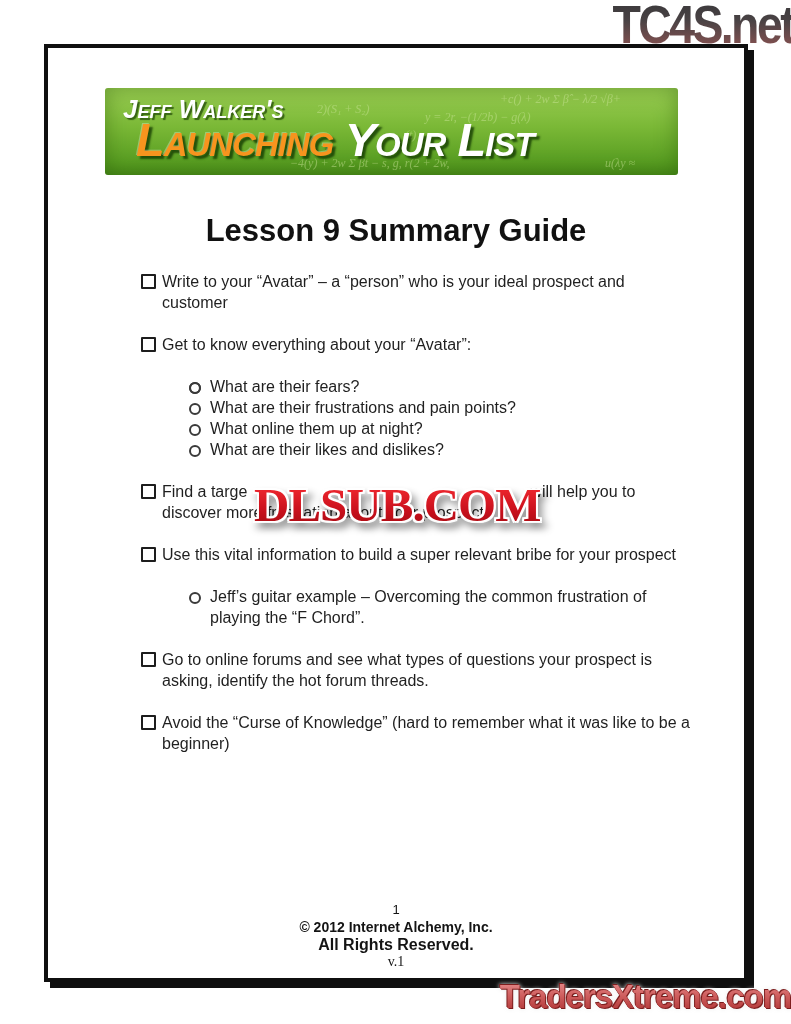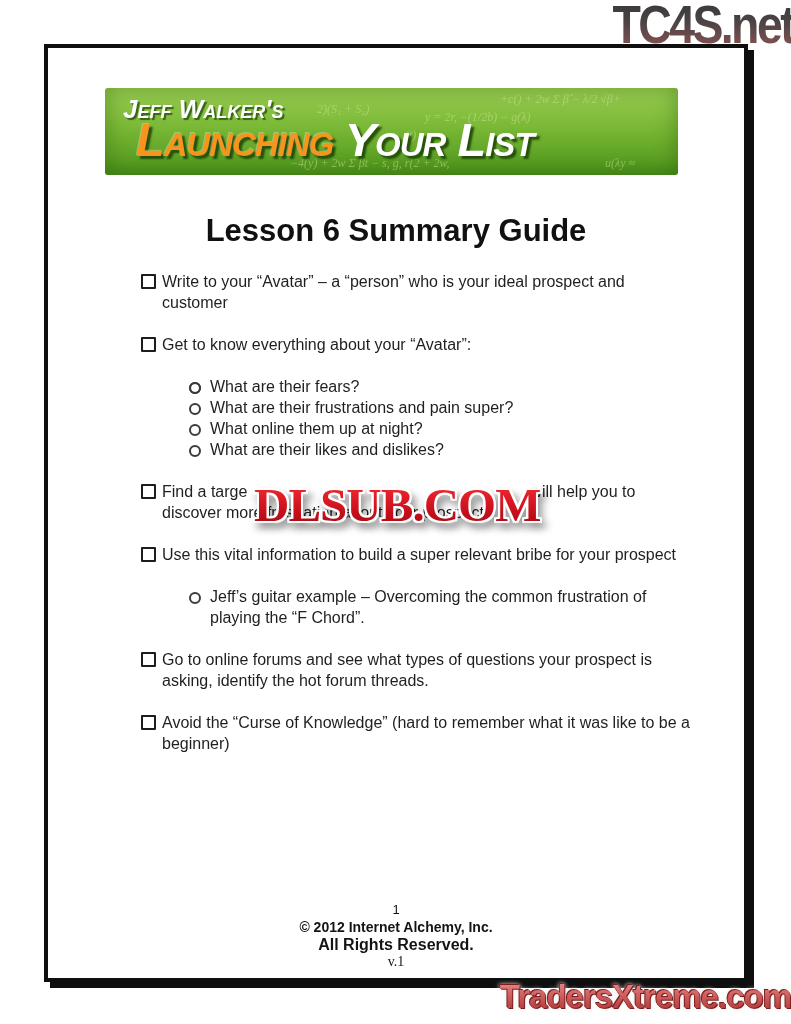--- a/index.html
+++ b/index.html
@@ -134,21 +134,21 @@
     <span class="eq" style="left:212px;top:14px;">2)(S₁ + S₂)</span>
     <span class="eq" style="left:395px;top:4px;">+c() + 2w Σ β̂ − λ/2 √β+</span>
     <span class="eq" style="left:320px;top:22px;">y = 2r, −(1/2b) − g(λ)</span>
     <span class="eq" style="left:300px;top:40px;">(t)</span>
     <span class="eq" style="left:185px;top:68px;">−4(y) + 2w Σ βt − s, g, r(2 + 2w,</span>
     <span class="eq" style="left:500px;top:68px;">u(λy ≈</span>
     <div class="byline">Jeff Walker's</div>
     <div class="banner-title"><span class="t1">Launching </span><span class="t2">Your List</span></div>
   </div>
 
-  <div class="doc-title">Lesson 6 Summary Guide</div>
+  <div class="doc-title">Lesson 9 Summary Guide</div>
 
   <div class="content">
 
     <div class="item">
       <span class="checkbox"></span>
       <span>Write to your “Avatar” – a “person” who is your ideal prospect and customer</span>
     </div>
 
     <div class="item">
       <span class="checkbox"></span>
@@ -158,21 +158,21 @@
     <div class="sublist">
       <div class="sub-item">
         <span class="circle"></span>
       </div>
       <div class="sub-item">
         <span class="circle"></span>
         <span>What are their fears?</span>
       </div>
       <div class="sub-item">
         <span class="circle"></span>
-        <span>What are their frustrations and pain super?</span>
+        <span>What are their frustrations and pain points?</span>
       </div>
       <div class="sub-item">
         <span class="circle"></span>
         <span>What online them up at night?</span>
       </div>
       <div class="sub-item">
         <span class="circle"></span>
         <span>What are their likes and dislikes?</span>
       </div>
     </div>

